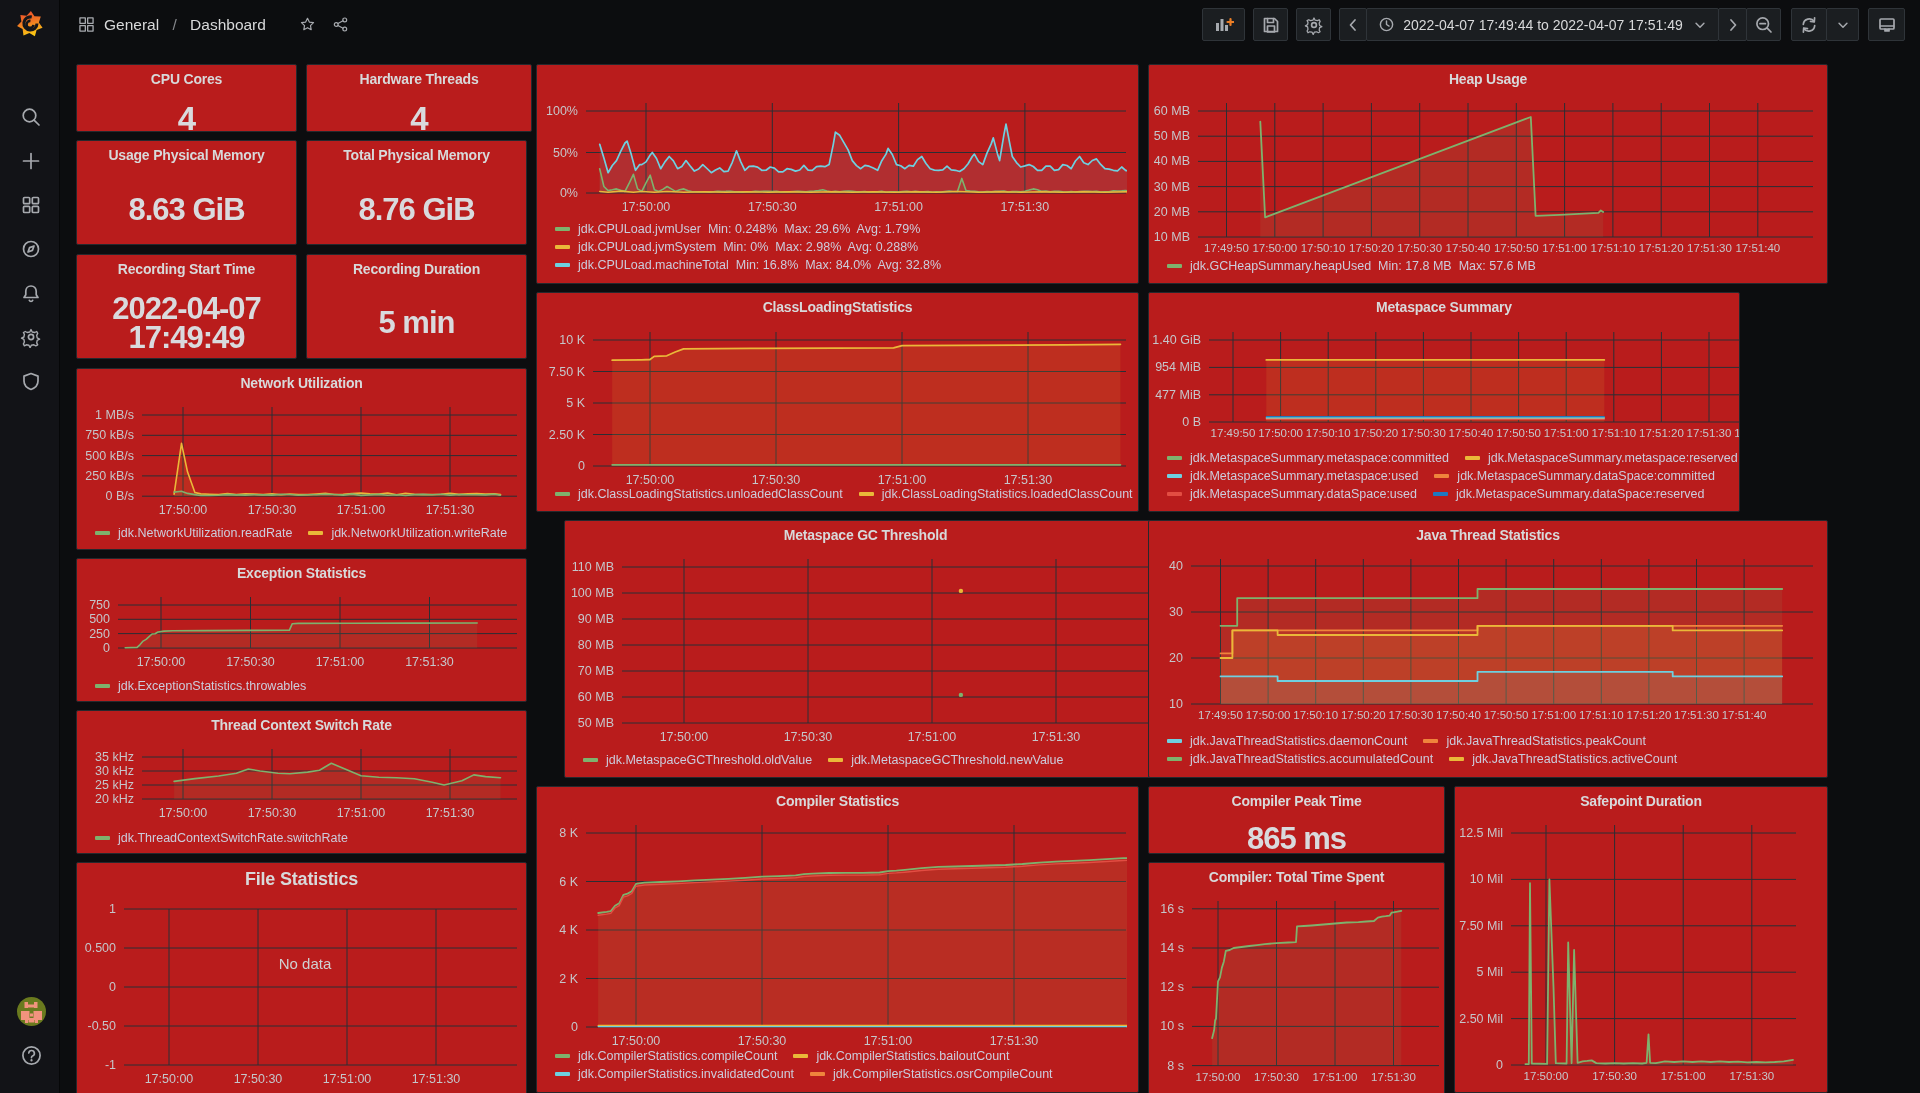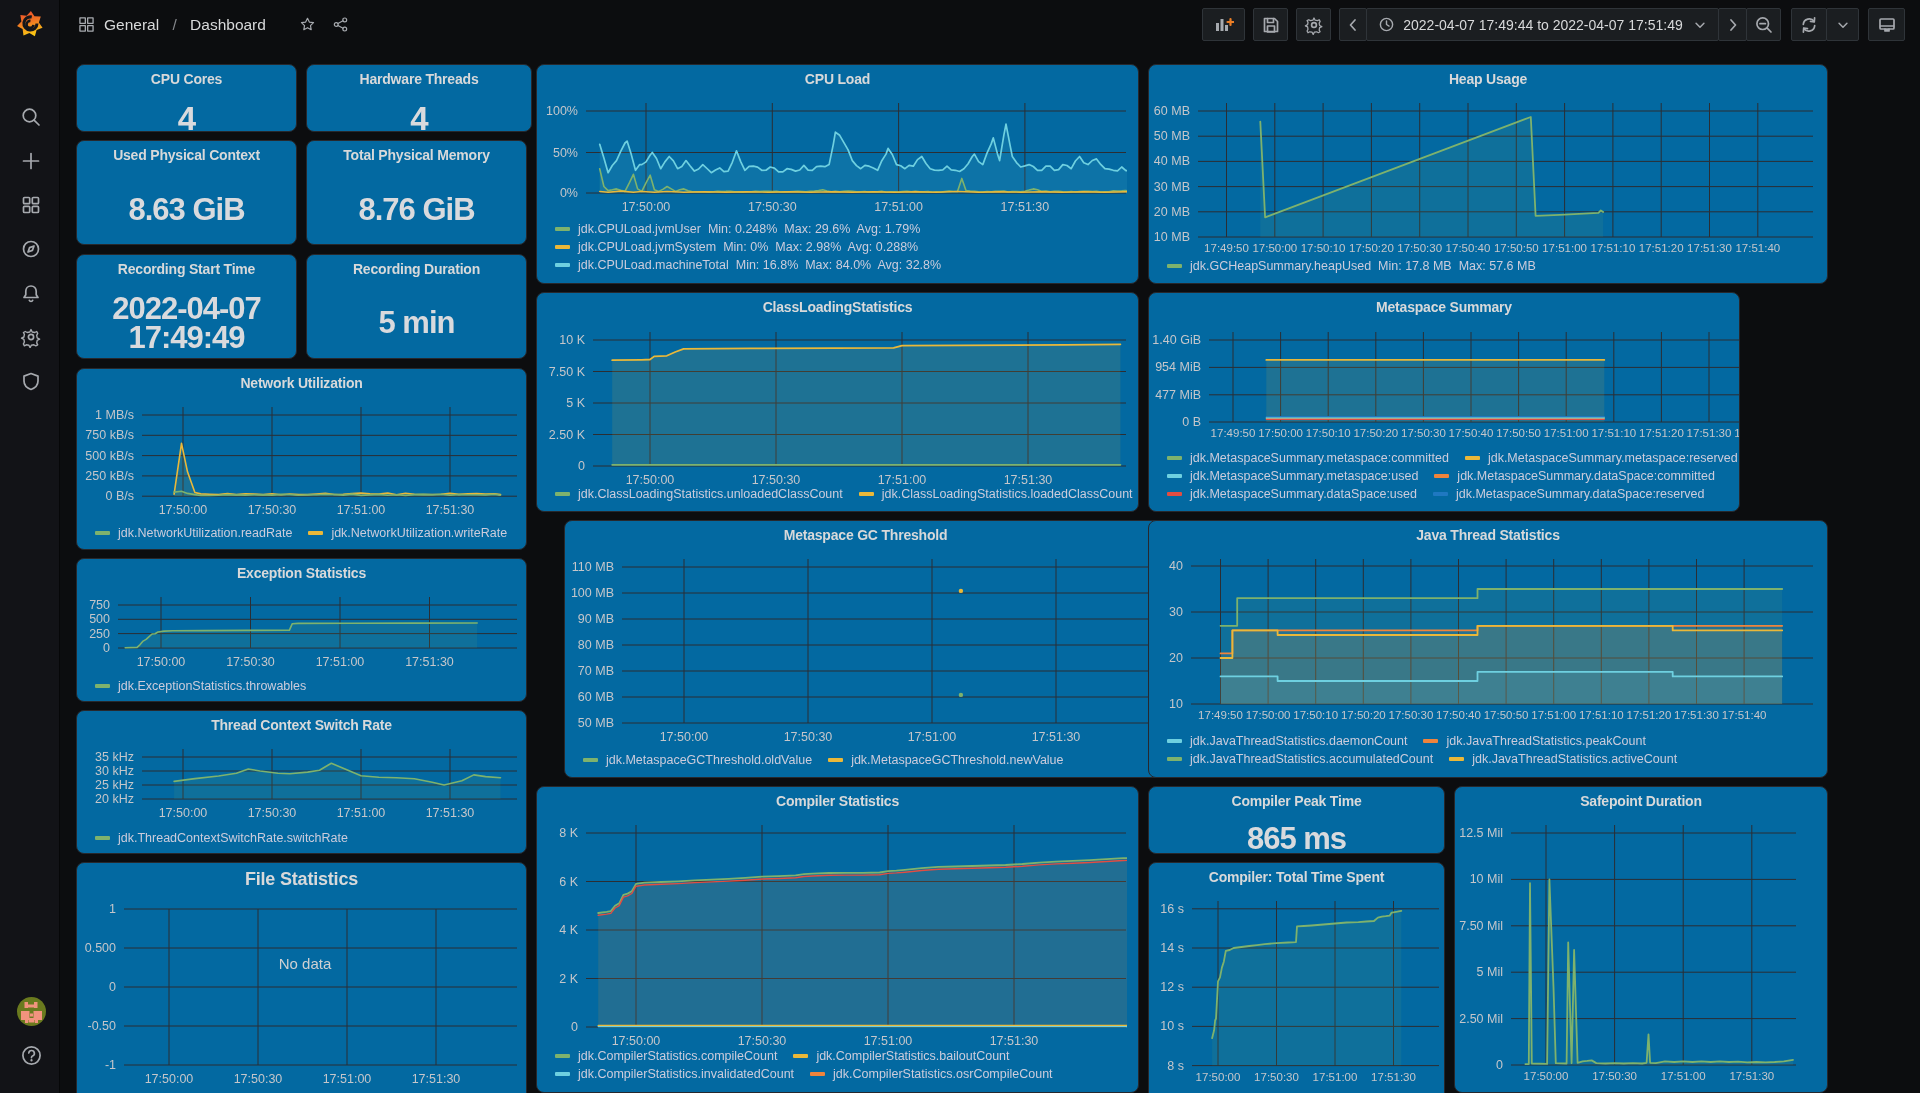--- a/index.html
+++ b/index.html
@@ -1,15 +1,15 @@
 <!DOCTYPE html>
 <html><head><meta charset="utf-8"><style>
 *{margin:0;padding:0;box-sizing:border-box}
 html,body{width:1920px;height:1093px;background:#0c0d0f;font-family:"Liberation Sans",sans-serif;overflow:hidden;position:relative}
-.panel{position:absolute;background:#0369a1;border:1px solid #26282d;border-radius:8px;overflow:hidden}
+.panel{position:absolute;background:#b91c1c;border:1px solid #26282d;border-radius:2px;overflow:hidden}
 .ptitle{position:absolute;top:6px;left:0;right:0;text-align:center;font-weight:700;color:#d8d9da;letter-spacing:-0.2px}
 .statv{position:absolute;left:0;right:0;text-align:center;font-weight:700;color:#d9dadd;letter-spacing:-1px}
 .leg{position:absolute;display:flex;flex-direction:column}
 .lrow{display:flex;height:18px;align-items:center}
 .litem{display:flex;align-items:center;margin-right:16px;font-size:12.5px;color:#ccccdc;white-space:nowrap}
 .ldash{display:inline-block;width:15px;height:4px;border-radius:1px;margin-right:8px}
 .tbtn{position:absolute;top:8px;height:33px;background:#1b1e21;border:1px solid #2f3439;border-radius:2px;display:flex;align-items:center;justify-content:center}
 svg{display:block}
 .icon{stroke:#a6a9ae;fill:none;stroke-width:1.7;stroke-linecap:round;stroke-linejoin:round}
 </style></head><body>
@@ -163,41 +163,40 @@
   </div>
 <div class="panel" style="left:76px;top:64px;width:221px;height:68px">
     <div class="ptitle" style="font-size:14px">CPU Cores</div>
     <div class="statv" style="top:35px;font-size:33px;">4</div>
   </div>
 <div class="panel" style="left:306px;top:64px;width:226px;height:68px">
     <div class="ptitle" style="font-size:14px">Hardware Threads</div>
     <div class="statv" style="top:35px;font-size:33px;">4</div>
   </div>
 <div class="panel" style="left:76px;top:140px;width:221px;height:105px">
-    <div class="ptitle" style="font-size:14px">Used Physical Context</div>
+    <div class="ptitle" style="font-size:14px">Usage Physical Memory</div>
     <div class="statv" style="top:51px;font-size:31px;">8.63 GiB</div>
   </div>
 <div class="panel" style="left:306px;top:140px;width:221px;height:105px">
     <div class="ptitle" style="font-size:14px">Total Physical Memory</div>
     <div class="statv" style="top:51px;font-size:31px;">8.76 GiB</div>
   </div>
 <div class="panel" style="left:76px;top:254px;width:221px;height:105px">
     <div class="ptitle" style="font-size:14px">Recording Start Time</div>
     <div class="statv" style="top:39px;font-size:31px;line-height:29px;">2022-04-07<br>17:49:49</div>
   </div>
 <div class="panel" style="left:306px;top:254px;width:221px;height:105px">
     <div class="ptitle" style="font-size:14px">Recording Duration</div>
     <div class="statv" style="top:50px;font-size:31px;">5 min</div>
   </div>
 <div class="panel" style="left:1148px;top:786px;width:297px;height:68px">
     <div class="ptitle" style="font-size:14px">Compiler Peak Time</div>
     <div class="statv" style="top:34px;font-size:31px;">865 ms</div>
   </div>
 <div class="panel" style="left:536px;top:64px;width:603px;height:220px">
-    <div class="ptitle" style="font-size:14px">CPU Load</div>
     <svg width="603" height="220" style="position:absolute;left:0;top:0">
       <clipPath id="clip1">
         <rect x="48" y="0" width="542" height="130"></rect>
       </clipPath>
       <line x1="49" y1="46" x2="589" y2="46" stroke="#2b2e34" stroke-width="1"></line>
       <line x1="49" y1="87.5" x2="589" y2="87.5" stroke="#2b2e34" stroke-width="1"></line>
       <line x1="49" y1="128" x2="589" y2="128" stroke="#2b2e34" stroke-width="1"></line>
       <line x1="109" y1="38" x2="109" y2="128" stroke="#2b2e34" stroke-width="1"></line>
       <line x1="235.3" y1="38" x2="235.3" y2="128" stroke="#2b2e34" stroke-width="1"></line>
       <line x1="361.6" y1="38" x2="361.6" y2="128" stroke="#2b2e34" stroke-width="1"></line>

